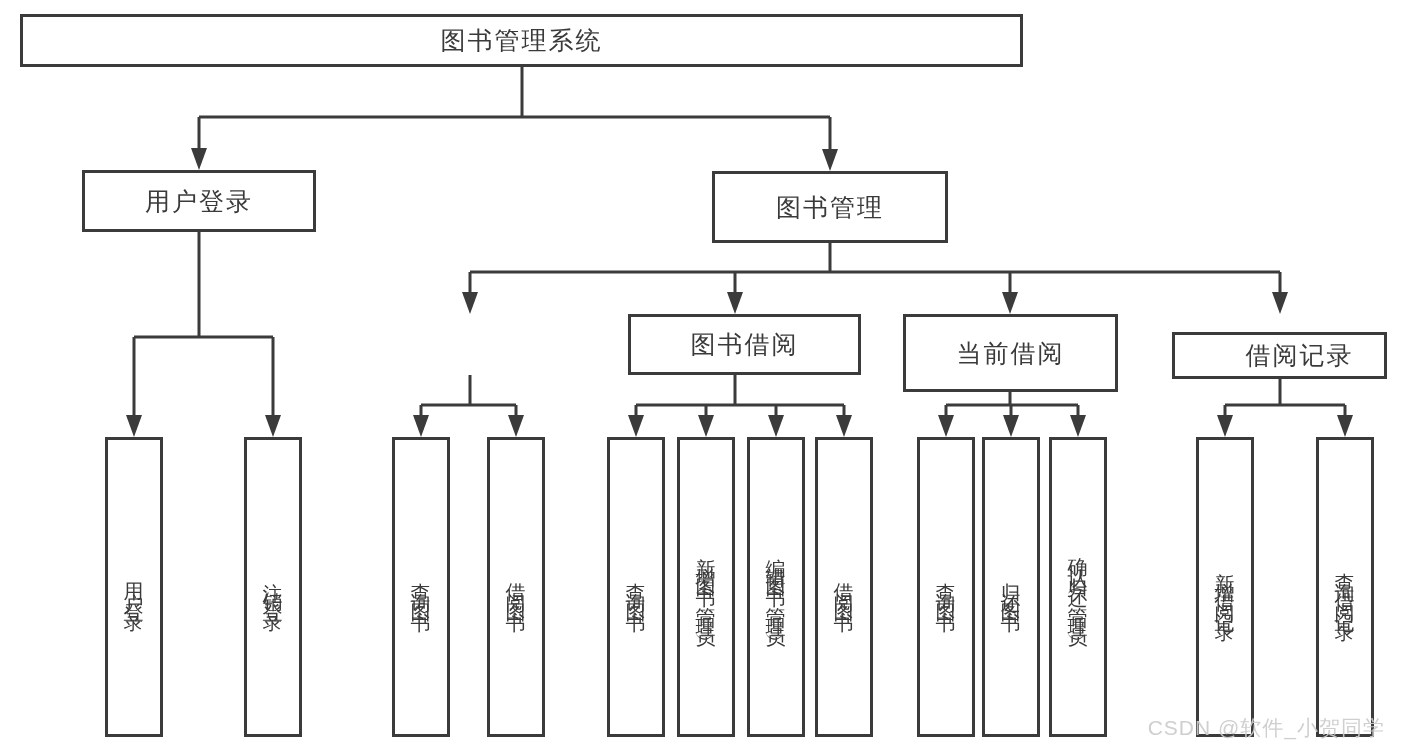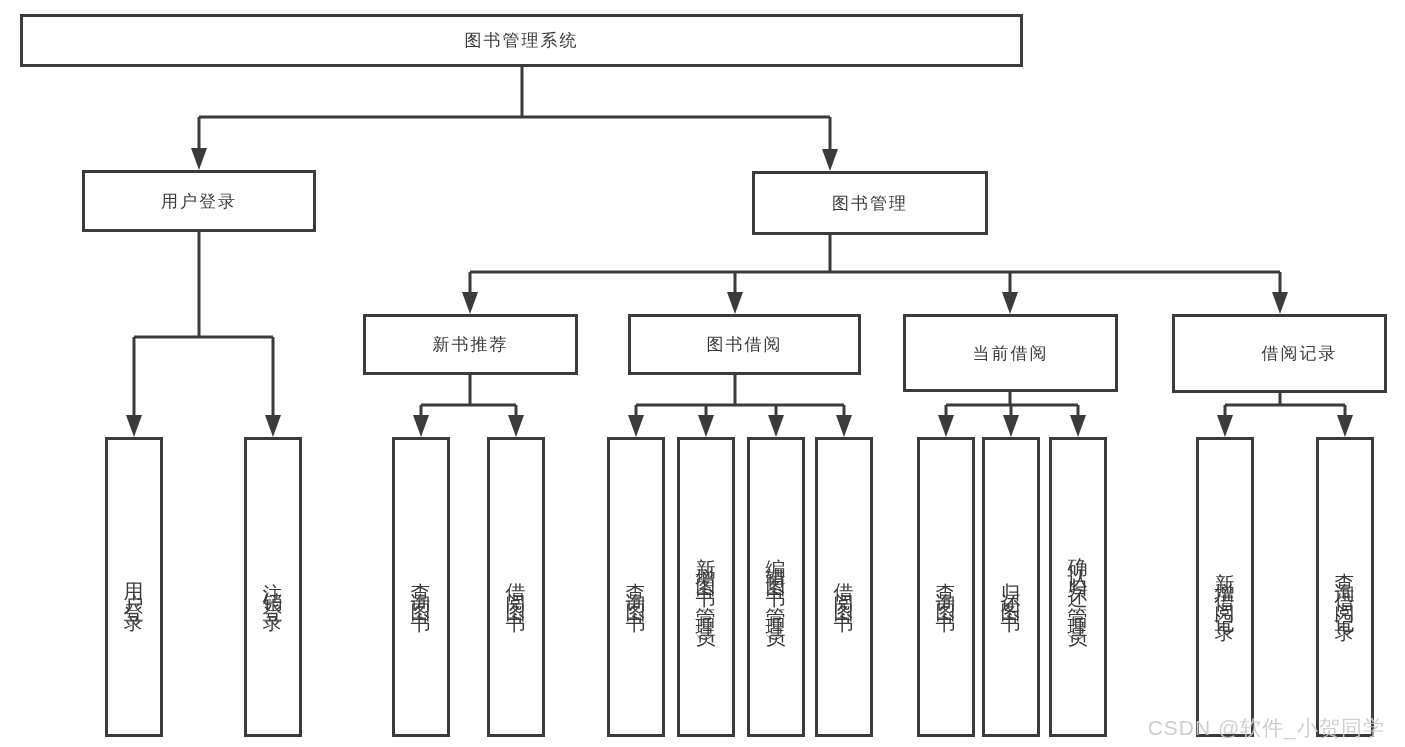--- a/index.html
+++ b/index.html
@@ -22,21 +22,21 @@
     box-sizing: border-box;
     border: 3px solid #3b3b3b;
     background: #ffffff;
     display: flex;
     align-items: center;
     justify-content: center;
     color: #3a3a3a;
     z-index: 2;
   }
   .node.h span {
-    font-size: 17px;
+    font-size: 25px;
     letter-spacing: 2px;
     white-space: nowrap;
   }
   .node.v span {
     writing-mode: vertical-rl;
     text-orientation: mixed;
     font-size: 20px;
     letter-spacing: 10px;
     line-height: 1.3;
     white-space: nowrap;
@@ -90,34 +90,31 @@
     </g>
   </svg>
 
   <div class="node h" style="left:20px; top:14px; width:1003px; height:53px;">
     <span>图书管理系统</span>
   </div>
 
   <div class="node h" style="left:82px; top:170px; width:234px; height:62px;">
     <span>用户登录</span>
   </div>
-  <div class="node h" style="left:752px; top:171px; width:236px; height:64px;">
+  <div class="node h" style="left:712px; top:171px; width:236px; height:72px;">
     <span>图书管理</span>
   </div>
 
-  <div class="node h" style="left:363px; top:314px; width:215px; height:61px;">
-    <span>新书推荐</span>
-  </div>
   <div class="node h" style="left:628px; top:314px; width:233px; height:61px;">
     <span>图书借阅</span>
   </div>
   <div class="node h" style="left:903px; top:314px; width:215px; height:78px;">
     <span>当前借阅</span>
   </div>
-  <div class="node h" style="left:1172px; top:314px; width:215px; height:79px;padding-left:40px;">
+  <div class="node h" style="left:1172px; top:332px; width:215px; height:47px;padding-left:40px;">
     <span>借阅记录</span>
   </div>
 
   <div class="node v" style="left:105px; top:437px; width:58px; height:300px;">
     <span>用户登录</span>
   </div>
   <div class="node v" style="left:244px; top:437px; width:58px; height:300px;">
     <span>注销登录</span>
   </div>
 

